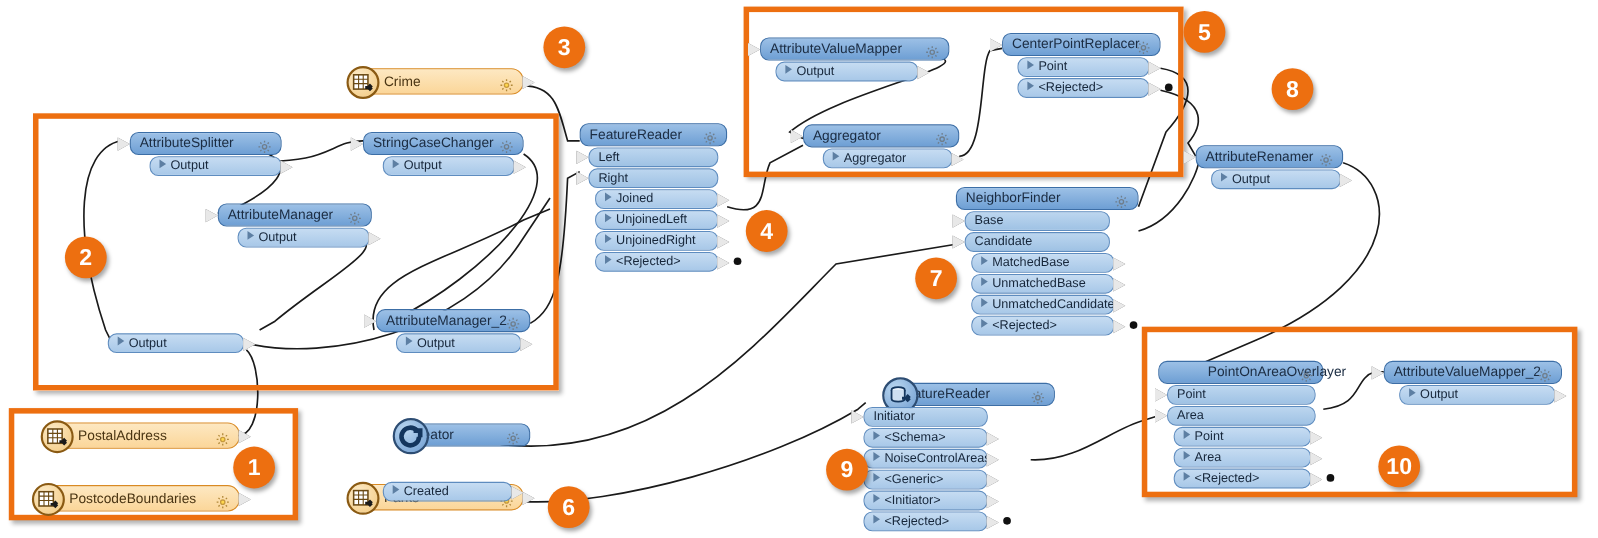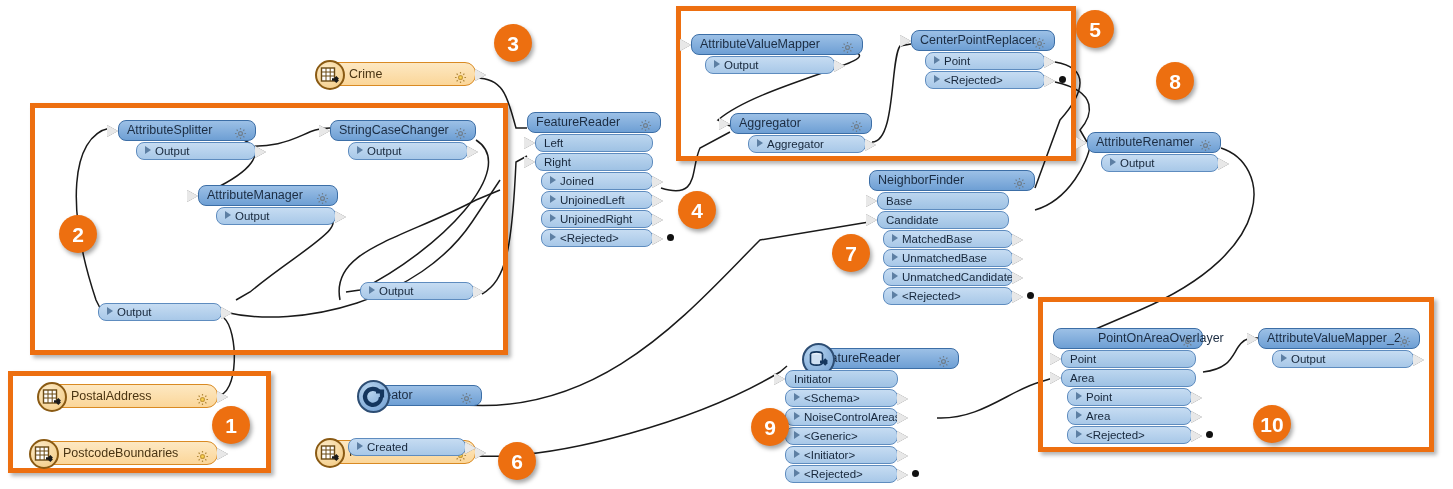--- a/index.html
+++ b/index.html
@@ -190,21 +190,28 @@
             </svg>
           </span><span class="nub-in"></span></div><div class="prow" style="padding-left: 18px;"><div class="port" style="width: 120px;"><span class="tri"></span><span class="label">Output</span><span class="nub-out"></span></div></div></div>
       <div class="node" style="left: 198px; top: 185px;"><div class="hdr" style="width: 140px;"><span>AttributeManager</span><span class="gear" style="position: absolute; right: 4px; top: 3px;">
             <svg class="gear" viewBox="0 0 24 24" aria-hidden="true">
   <g fill="none" stroke="#6f7e8c" stroke-width="2.2">
     <circle cx="12" cy="12" r="3.6"></circle>
     <path d="M12 1.8v3M12 19.2v3M1.8 12h3M19.2 12h3M4.8 4.8l2.1 2.1M17.1 17.1l2.1 2.1M19.2 4.8l-2.1 2.1M6.9 17.1l-2.1 2.1"></path>
   </g>
             </svg>
           </span><span class="nub-in"></span></div><div class="prow" style="padding-left: 18px;"><div class="port" style="width: 120px;"><span class="tri"></span><span class="label">Output</span><span class="nub-out"></span></div></div></div>
-      <div class="node" style="left: 342px; top: 281px;"><div class="prow" style="padding-left: 18px;"><div class="port" style="width: 114px;"><span class="tri"></span><span class="label">Output</span><span class="nub-out"></span></div></div></div>
+      <div class="node" style="left: 342px; top: 281px;"><div class="hdr" style="width: 140px;"><span>AttributeManager_2</span><span class="gear" style="position: absolute; right: 4px; top: 3px;">
+            <svg class="gear" viewBox="0 0 24 24" aria-hidden="true">
+  <g fill="none" stroke="#6f7e8c" stroke-width="2.2">
+    <circle cx="12" cy="12" r="3.6"></circle>
+    <path d="M12 1.8v3M12 19.2v3M1.8 12h3M19.2 12h3M4.8 4.8l2.1 2.1M17.1 17.1l2.1 2.1M19.2 4.8l-2.1 2.1M6.9 17.1l-2.1 2.1"></path>
+  </g>
+            </svg>
+          </span><span class="nub-in"></span></div><div class="prow" style="padding-left: 18px;"><div class="port" style="width: 114px;"><span class="tri"></span><span class="label">Output</span><span class="nub-out"></span></div></div></div>
       <div class="node" style="left: 80px; top: 302px;"><div class="prow" style="padding-left: 18px;"><div class="port" style="width: 124px;"><span class="tri"></span><span class="label">Output</span><span class="nub-out"></span></div></div></div>
       <div class="node" style="left: 527px; top: 112px;"><div class="hdr" style="width: 134px;"><span>FeatureReader</span><span class="gear" style="position: absolute; right: 4px; top: 3px;">
             <svg class="gear" viewBox="0 0 24 24" aria-hidden="true">
   <g fill="none" stroke="#6f7e8c" stroke-width="2.2">
     <circle cx="12" cy="12" r="3.6"></circle>
     <path d="M12 1.8v3M12 19.2v3M1.8 12h3M19.2 12h3M4.8 4.8l2.1 2.1M17.1 17.1l2.1 2.1M19.2 4.8l-2.1 2.1M6.9 17.1l-2.1 2.1"></path>
   </g>
             </svg>
           </span></div><div class="prow" style="padding-left: 8px;"><div class="port in" style="width: 118px;"><span class="label">Left</span><span class="nub-in"></span></div></div><div class="prow" style="padding-left: 8px;"><div class="port in" style="width: 118px;"><span class="label">Right</span><span class="nub-in"></span></div></div><div class="prow" style="padding-left: 14px;"><div class="port" style="width: 112px;"><span class="tri"></span><span class="label">Joined</span><span class="nub-out"></span></div></div><div class="prow" style="padding-left: 14px;"><div class="port" style="width: 112px;"><span class="tri"></span><span class="label">UnjoinedLeft</span><span class="nub-out"></span></div></div><div class="prow" style="padding-left: 14px;"><div class="port" style="width: 112px;"><span class="tri"></span><span class="label">UnjoinedRight</span><span class="nub-out"></span></div></div><div class="prow" style="padding-left: 14px;"><div class="port" style="width: 112px;"><span class="tri"></span><span class="label">&lt;Rejected&gt;</span><span class="nub-out"></span></div><span class="dot" style="left: 140px; top: 6px;"></span></div></div>
       <div class="node" style="left: 691px; top: 34px;"><div class="hdr" style="width: 172px;"><span>AttributeValueMapper</span><span class="gear" style="position: absolute; right: 4px; top: 3px;">

